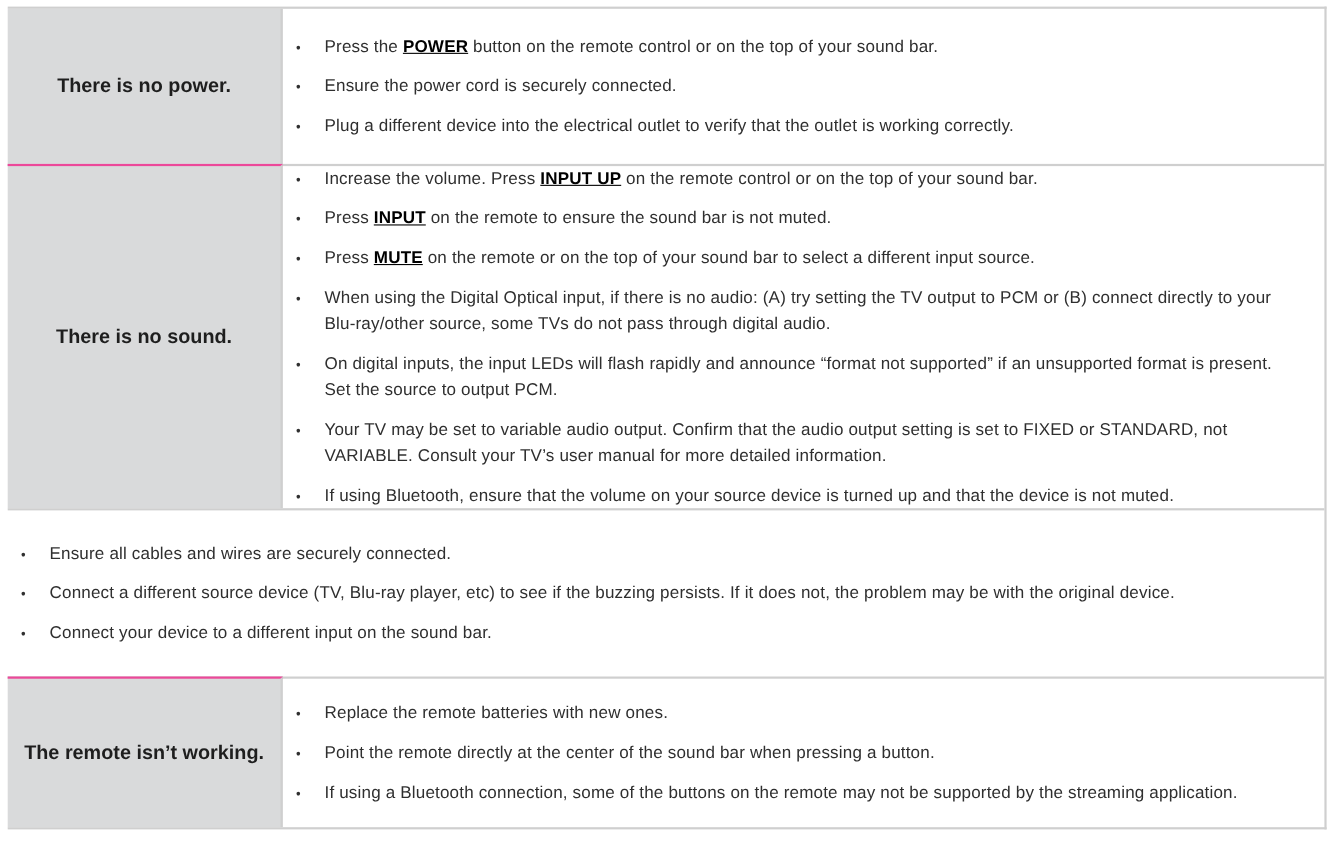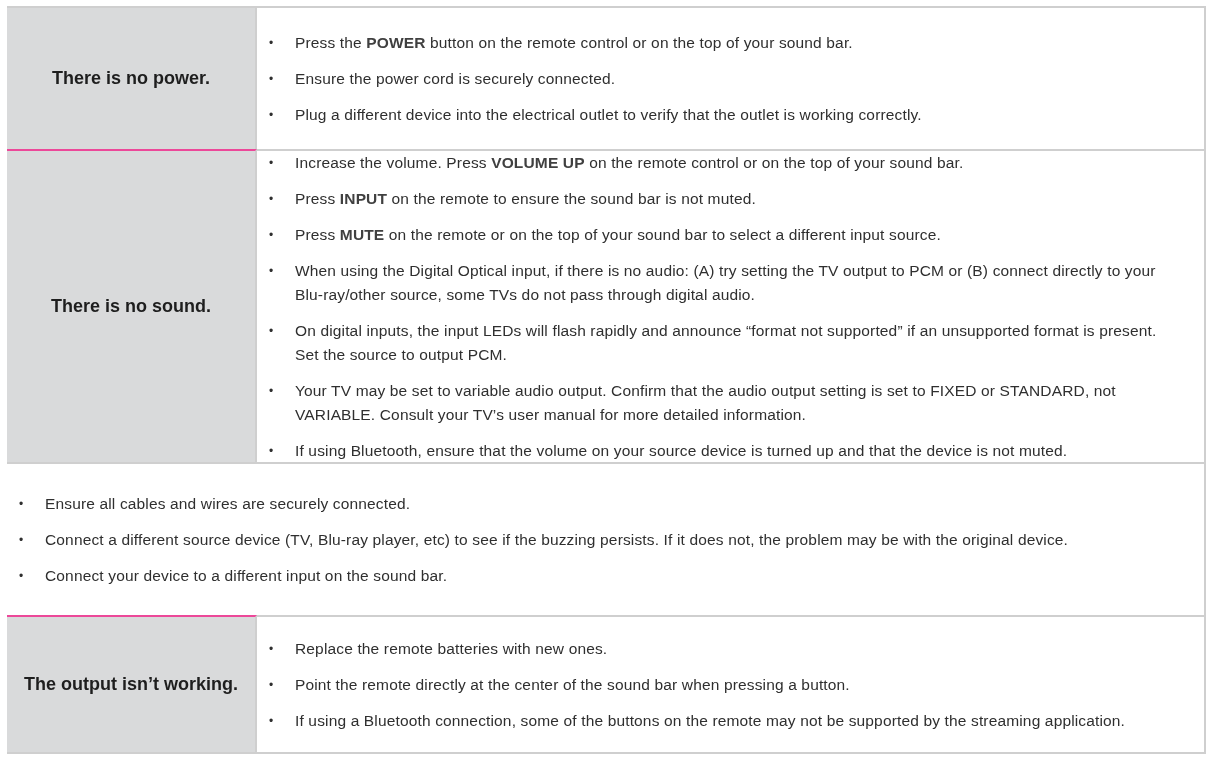--- a/index.html
+++ b/index.html
@@ -9,54 +9,54 @@
            border-top: 2px solid #cfcfcf; border-right: 2px solid #cfcfcf; border-bottom: 2px solid #cfcfcf; }
   .row { display: flex; border-bottom: 2px solid #cfcfcf; box-sizing: border-box; }
   .row:last-child { border-bottom: none; }
   .issue { width: 250px; flex: 0 0 250px; background: #d9dadb; display: flex; align-items: center;
            justify-content: center; text-align: center; font-weight: bold; font-size: 18px;
            color: #1e1e1e; line-height: 25px; border-right: 2px solid #cfcfcf; padding: 0 4px; box-sizing: border-box; }
   .row + .row .issue { border-top: 2px solid #ec4899; margin-top: -2px; }
   .sols { flex: 1; margin: 0; padding: 0 22px 0 0; list-style: none; display: flex; flex-direction: column; justify-content: center; }
   .sol { position: relative; padding-left: 38px; font-size: 15.5px; line-height: 24px; margin: 6px 0; letter-spacing: 0.15px; color: #2f2f2f; }
   .bullet { position: absolute; left: 12px; top: 0; font-size: 12px; }
-  .sol b { font-weight: bold; color: #404040; }
+  .sol b { font-weight: bold; color: #000000; text-decoration: underline; }
 </style>
 </head>
 <body>
 
 <div class="table" id="tbl">
     <div class="row" style="height: 143px;">
       <div class="issue">There is no power.</div>
       <ul class="sols">
         <li class="sol"><span class="bullet">•</span>Press the <b>POWER</b> button on the remote control or on the top of your sound bar.</li>
         <li class="sol"><span class="bullet">•</span>Ensure the power cord is securely connected.</li>
         <li class="sol"><span class="bullet">•</span>Plug a different device into the electrical outlet to verify that the outlet is working correctly.</li>
       </ul>
     </div>
     <div class="row" style="height: 313px;">
       <div class="issue">There is no sound.</div>
       <ul class="sols">
-        <li class="sol"><span class="bullet">•</span>Increase the volume. Press <b>VOLUME UP</b> on the remote control or on the top of your sound bar.</li>
+        <li class="sol"><span class="bullet">•</span>Increase the volume. Press <b>INPUT UP</b> on the remote control or on the top of your sound bar.</li>
         <li class="sol"><span class="bullet">•</span>Press <b>INPUT</b> on the remote to ensure the sound bar is not muted.</li>
         <li class="sol"><span class="bullet">•</span>Press <b>MUTE</b> on the remote or on the top of your sound bar to select a different input source.</li>
         <li class="sol"><span class="bullet">•</span>When using the Digital Optical input, if there is no audio: (A) try setting the TV output to PCM or (B) connect directly to your Blu-ray/other source, some TVs do not pass through digital audio.</li>
         <li class="sol"><span class="bullet">•</span>On digital inputs, the input LEDs will flash rapidly and announce “format not supported” if an unsupported format is present. Set the source to output PCM.</li>
         <li class="sol"><span class="bullet">•</span>Your TV may be set to variable audio output. Confirm that the audio output setting is set to FIXED or STANDARD, not VARIABLE. Consult your TV’s user manual for more detailed information.</li>
         <li class="sol"><span class="bullet">•</span>If using Bluetooth, ensure that the volume on your source device is turned up and that the device is not muted.</li>
       </ul>
     </div>
     <div class="row" style="height: 153px;">
       <ul class="sols">
         <li class="sol"><span class="bullet">•</span>Ensure all cables and wires are securely connected.</li>
         <li class="sol"><span class="bullet">•</span>Connect a different source device (TV, Blu-ray player, etc) to see if the buzzing persists. If it does not, the problem may be with the original device.</li>
         <li class="sol"><span class="bullet">•</span>Connect your device to a different input on the sound bar.</li>
       </ul>
     </div>
     <div class="row" style="height: 135px;">
-      <div class="issue">The output isn’t working.</div>
+      <div class="issue">The remote isn’t working.</div>
       <ul class="sols">
         <li class="sol"><span class="bullet">•</span>Replace the remote batteries with new ones.</li>
         <li class="sol"><span class="bullet">•</span>Point the remote directly at the center of the sound bar when pressing a button.</li>
         <li class="sol"><span class="bullet">•</span>If using a Bluetooth connection, some of the buttons on the remote may not be supported by the streaming application.</li>
       </ul>
     </div>
   </div>
 
 </body></html>

